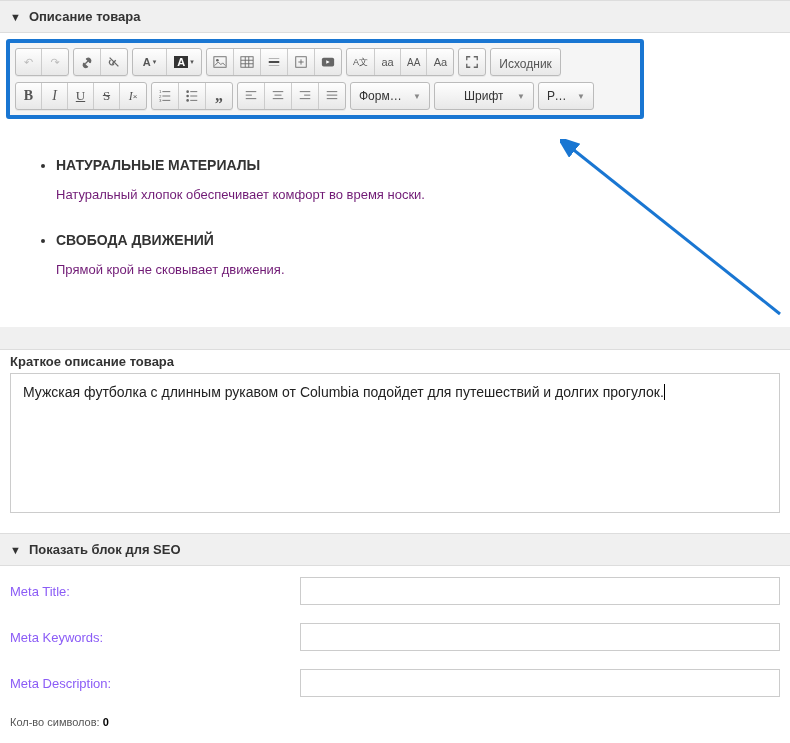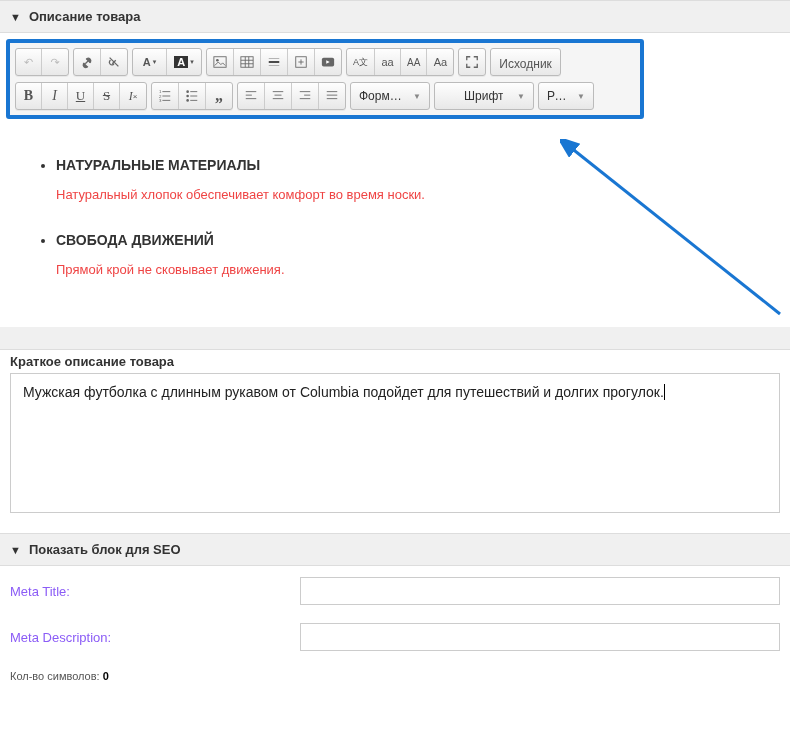--- a/index.html
+++ b/index.html
@@ -13,21 +13,21 @@
 .tb-group { display: flex; border: 1px solid #bbb; border-radius: 3px; background: linear-gradient(#fefefe, #e8e8e8); margin: 2px; box-shadow: 0 1px 0 rgba(0,0,0,0.05); }
 .tb-btn { border: none; border-right: 1px solid #ccc; background: transparent; padding: 4px 6px; font-size: 11px; color: #555; cursor: pointer; min-width: 26px; height: 26px; display: flex; align-items: center; justify-content: center; font-family: Arial; }
 .tb-btn:last-child { border-right: none; }
 .tb-select { border: 1px solid #bbb; border-radius: 3px; background: linear-gradient(#fefefe, #e8e8e8); margin: 2px; padding: 4px 8px; font-size: 12px; color: #333; cursor: pointer; height: 28px; display: flex; align-items: center; justify-content: space-between; }
 .tb-select .label { overflow: hidden; text-overflow: ellipsis; white-space: nowrap; }
 .tb-select .arr { font-size: 8px; margin-left: 6px; color: #888; }
 .source-btn { display: flex; align-items: center; gap: 4px; padding: 4px 8px; font-size: 12px; flex-direction: column; }
 .content-area { padding: 10px 20px 20px 20px; background: #fff; }
 .content-area ul { padding-left: 30px; }
 .content-area li { font-weight: bold; font-size: 14px; margin-top: 28px; margin-bottom: 14px; }
-.content-area p { font-size: 13px; color: #ef4444; padding-left: 30px; margin-bottom: 30px; }
+.content-area p { font-size: 13px; color: #701a75; padding-left: 30px; margin-bottom: 30px; }
 .section-gap { height: 22px; background: #f0f0f0; }
 .section { border-top: 1px solid #ddd; }
 .section-label { font-weight: bold; padding: 4px 10px; font-size: 13px; }
 .short-desc { border: 1px solid #ccc; margin: 0 10px 20px 10px; padding: 10px 12px; height: 140px; font-size: 14px; color: #222; outline: none; }
 .short-desc .cursor { border-right: 1px solid #000; }
 .seo-fields { padding: 2px 0; }
 .seo-row { display: flex; align-items: center; padding: 9px 10px; font-size: 13px; }
 .seo-row .lbl { width: 290px; color: #8b5cf6; }
 .seo-row input { flex: 1; border: 1px solid #ccc; padding: 5px 6px; font-size: 13px; height: 28px; }
 .char-count { padding: 10px 10px; font-size: 11px; color: #555; }
@@ -255,19 +255,23 @@
   <span class="chev">▼</span>
   <span class="title">Показать блок для SEO</span>
 </div>
 
 <div class="seo-fields">
   <div class="seo-row">
     <span class="lbl">Meta Title:</span>
     <input type="text" style="">
   </div>
   <div class="seo-row">
+    <span class="lbl">Meta Keywords:</span>
+    <input type="text" style="">
+  </div>
+  <div class="seo-row">
     <span class="lbl">Meta Description:</span>
     <input type="text" style="">
   </div>
   <div class="char-count">
     <span>Кол-во символов: </span><span class="num">0</span>
   </div>
 </div>
 
 </body></html>

